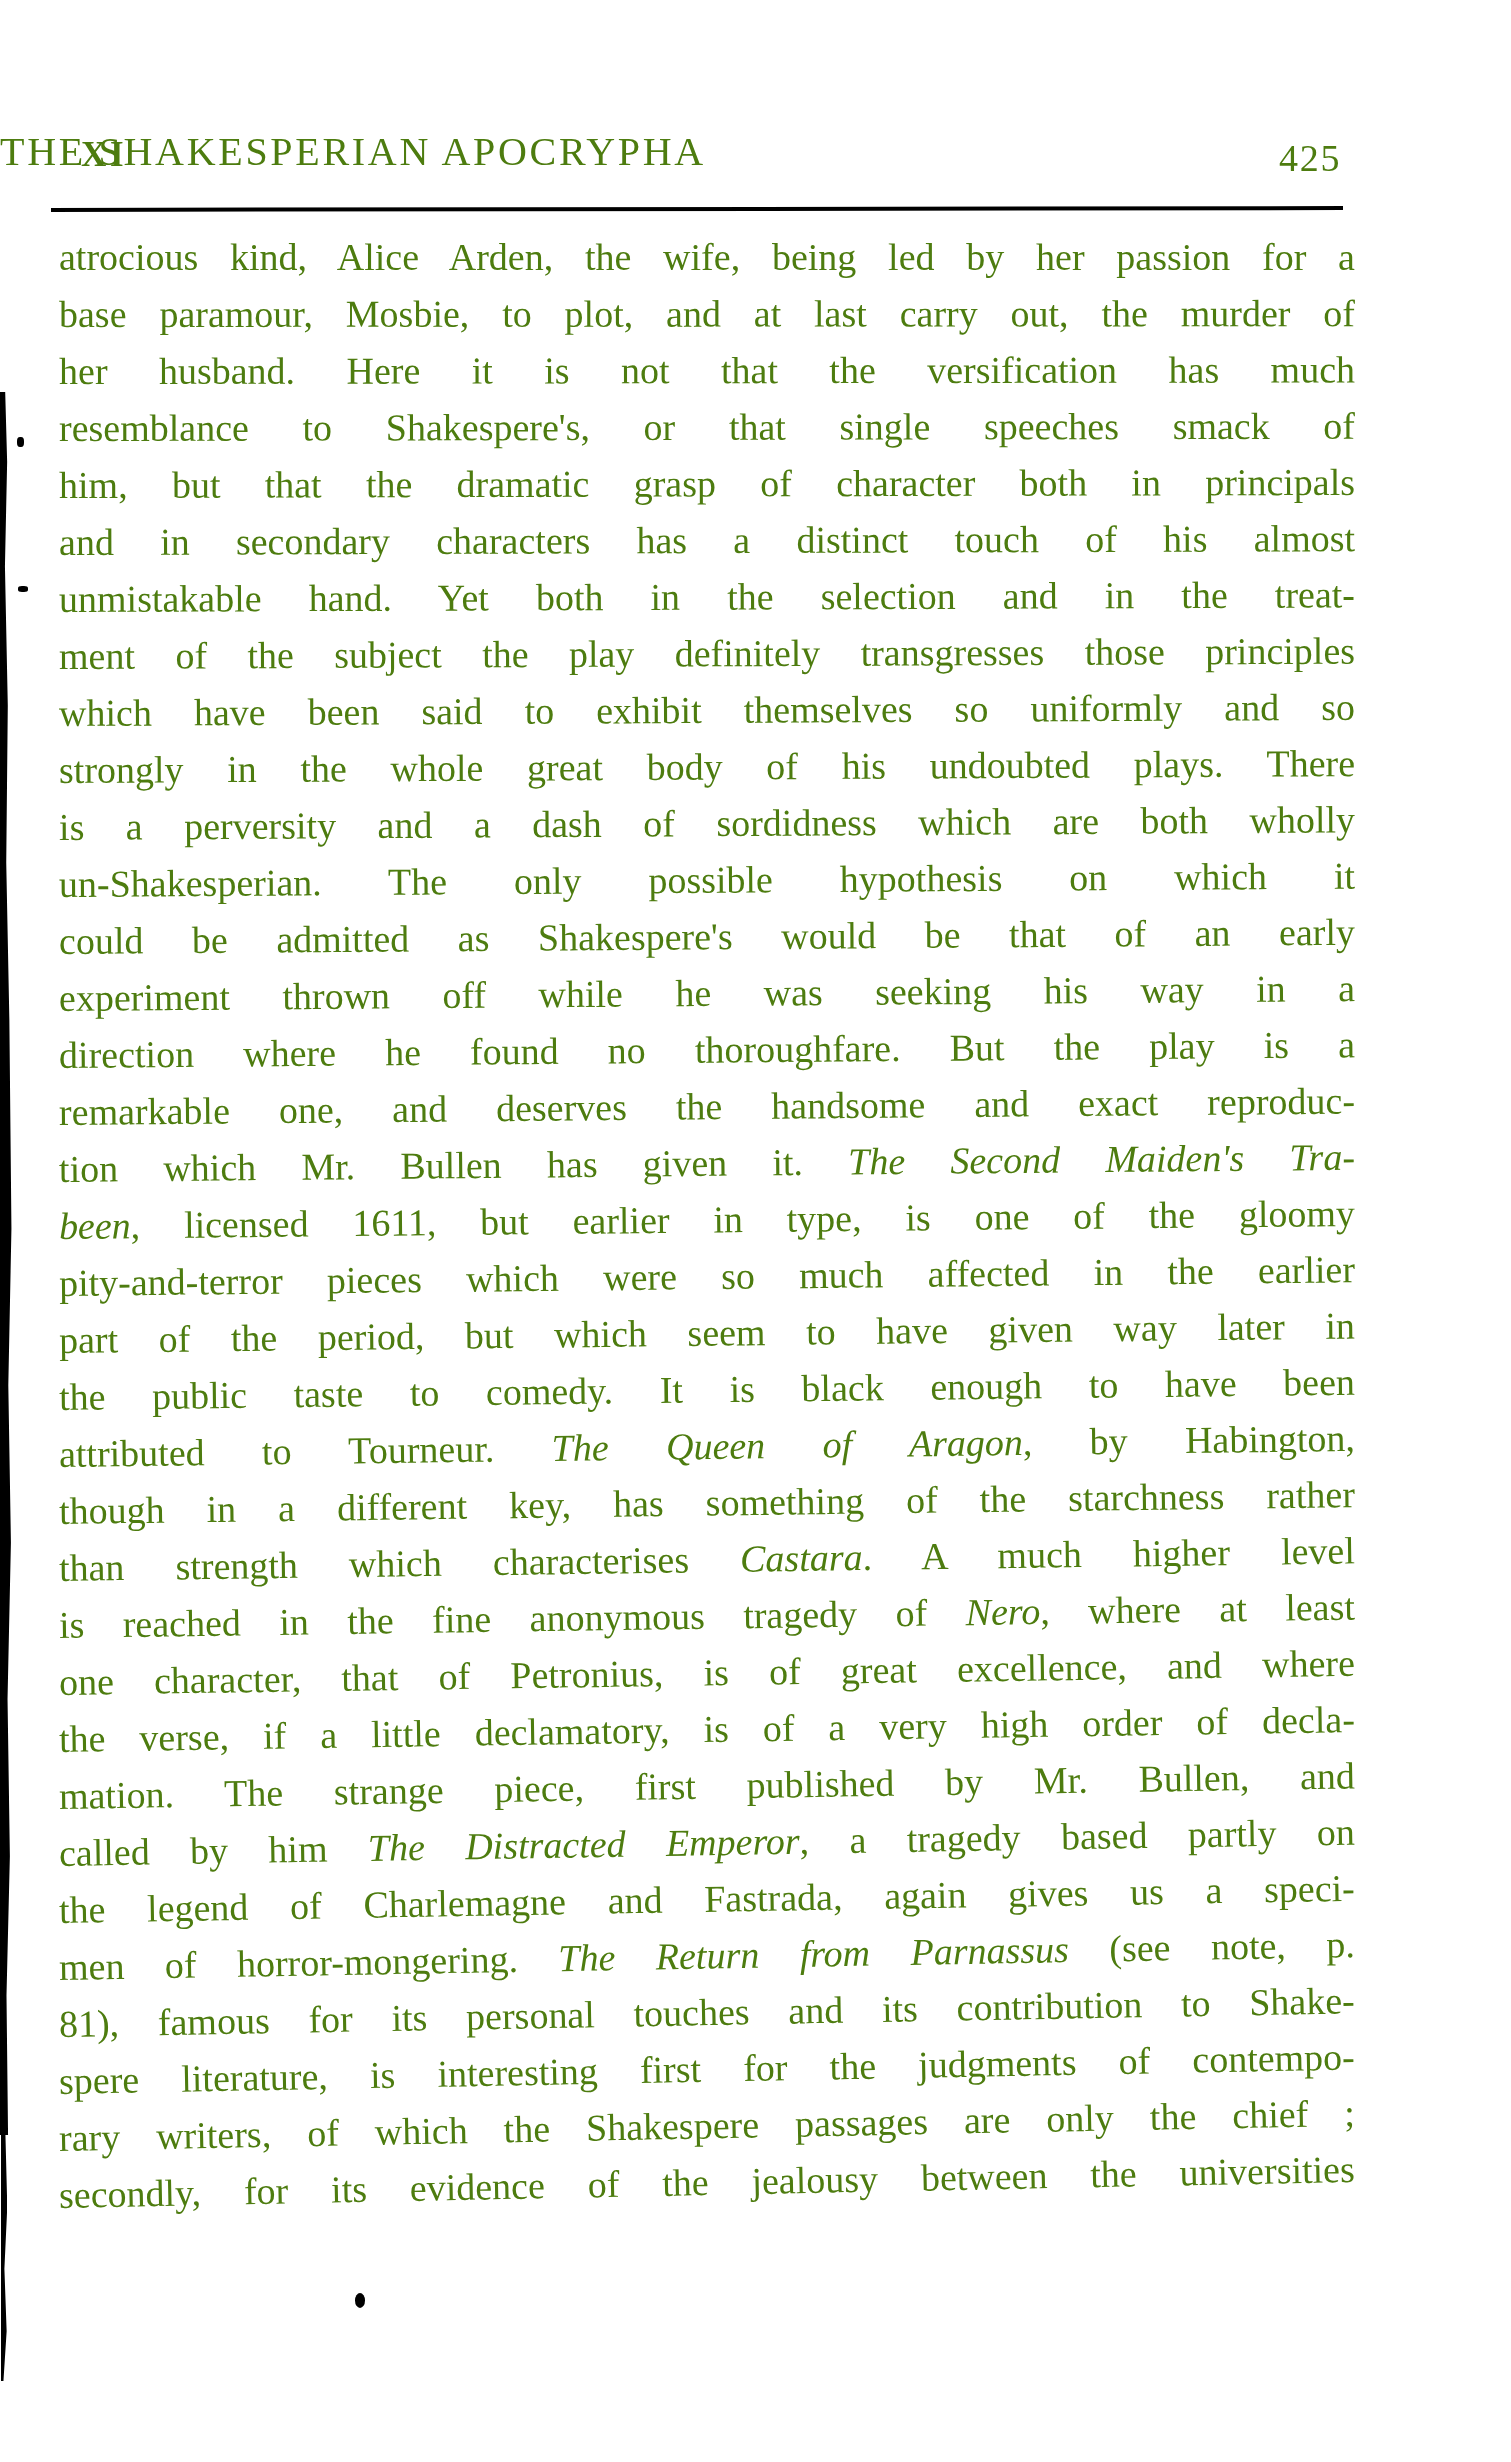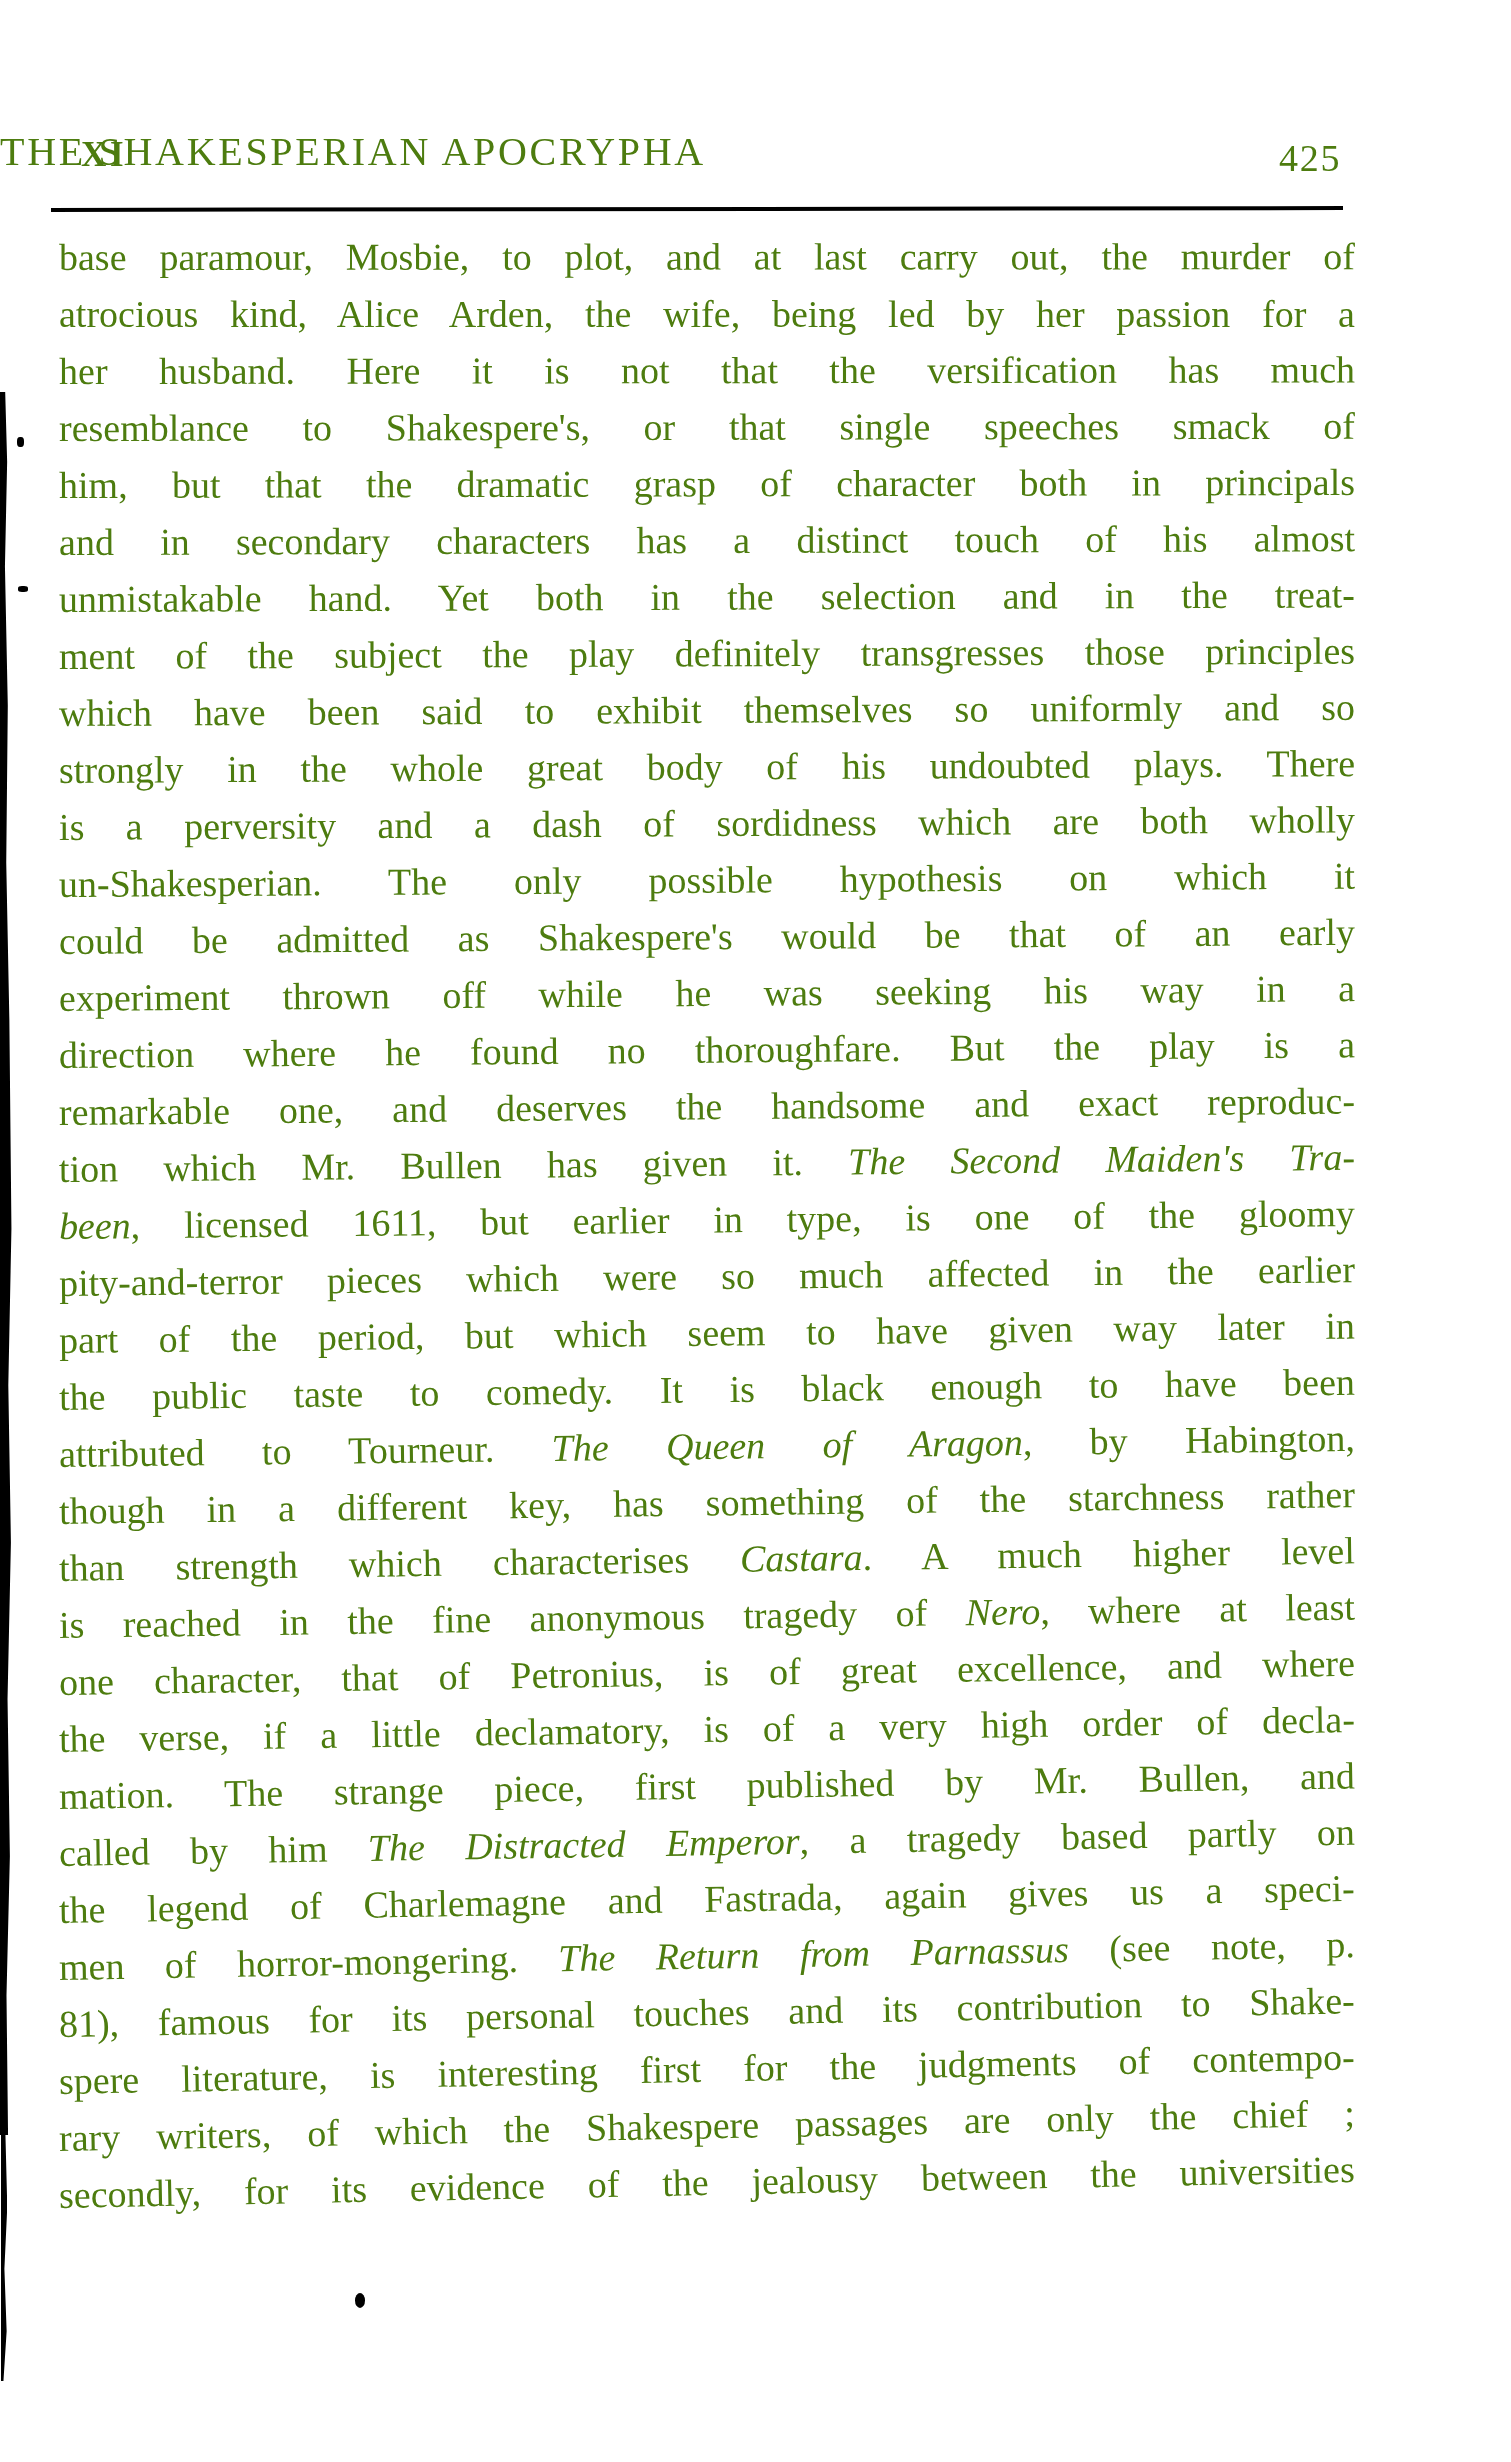--- a/index.html
+++ b/index.html
@@ -83,22 +83,22 @@
 
 <div class="page">
 
   <div class="chapter">XI</div>
   <div class="title">THE SHAKESPERIAN APOCRYPHA</div>
   <div class="pagenum">425</div>
 
   <div class="rule"></div>
 
   <div class="body-text" id="paragraph">
+      <div class="line" style="transform: rotate(0deg);"><span>atrocious kind, Alice Arden, the wife, being led by her passion for a</span></div>
       <div class="line" style="transform: rotate(-0.034deg);"><span>base paramour, Mosbie, to plot, and at last carry out, the murder of</span></div>
-      <div class="line" style="transform: rotate(0deg);"><span>atrocious kind, Alice Arden, the wife, being led by her passion for a</span></div>
       <div class="line" style="transform: rotate(-0.068deg);"><span>her husband.  Here it is not that the versification has much</span></div>
       <div class="line" style="transform: rotate(-0.101deg);"><span>resemblance to Shakespere's, or that single speeches smack of</span></div>
       <div class="line" style="transform: rotate(-0.135deg);"><span>him, but that the dramatic grasp of character both in principals</span></div>
       <div class="line" style="transform: rotate(-0.169deg);"><span>and in secondary characters has a distinct touch of his almost</span></div>
       <div class="line" style="transform: rotate(-0.203deg);"><span>unmistakable hand.  Yet both in the selection and in the treat-</span></div>
       <div class="line" style="transform: rotate(-0.237deg);"><span>ment of the subject the play definitely transgresses those principles</span></div>
       <div class="line" style="transform: rotate(-0.271deg);"><span>which have been said to exhibit themselves so uniformly and so</span></div>
       <div class="line" style="transform: rotate(-0.304deg);"><span>strongly in the whole great body of his undoubted plays.  There</span></div>
       <div class="line" style="transform: rotate(-0.338deg);"><span>is a perversity and a dash of sordidness which are both wholly</span></div>
       <div class="line" style="transform: rotate(-0.372deg);"><span>un-Shakesperian.  The only possible hypothesis on which it</span></div>

